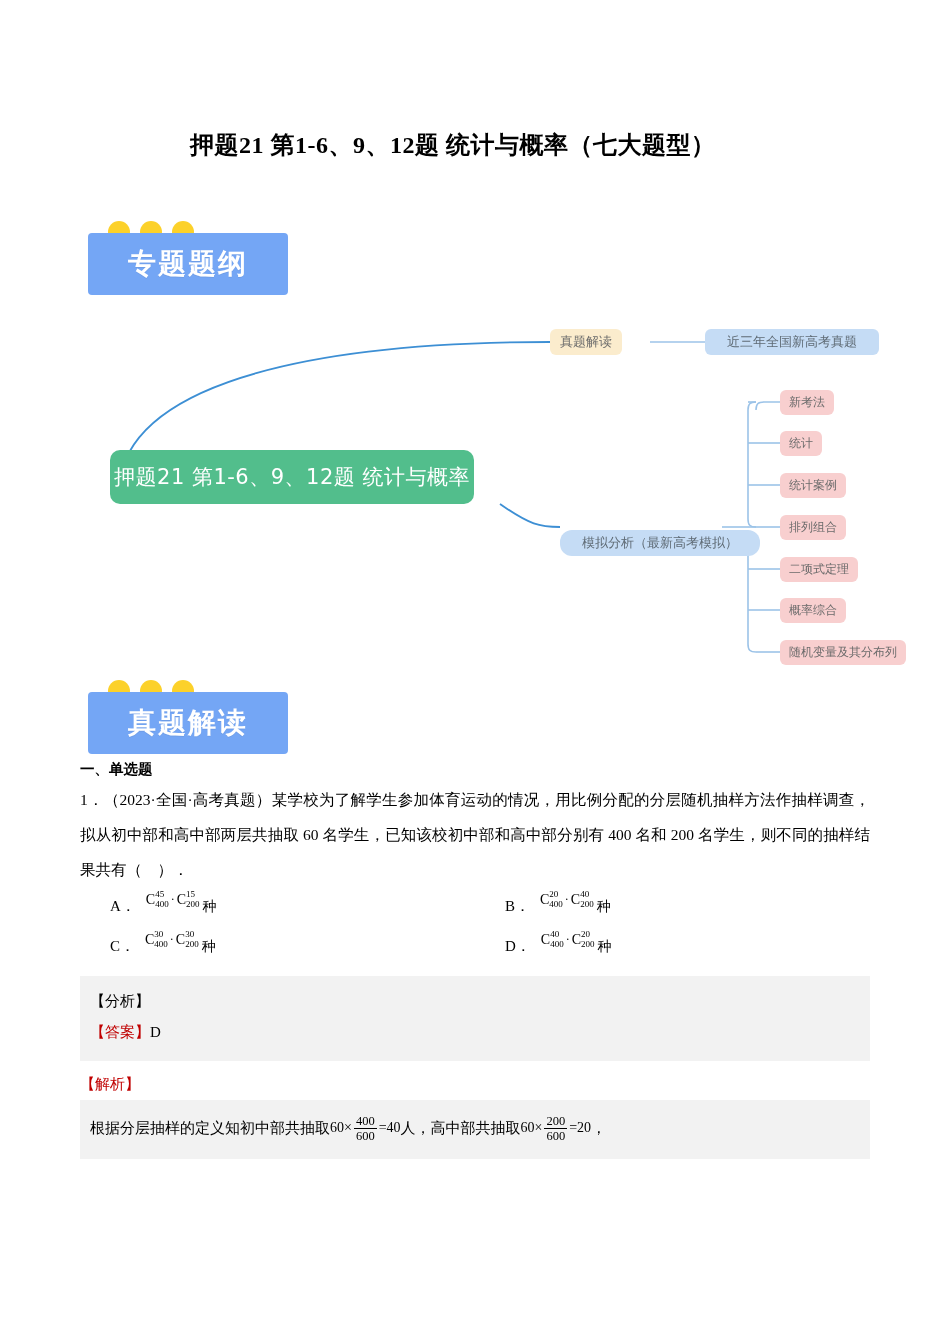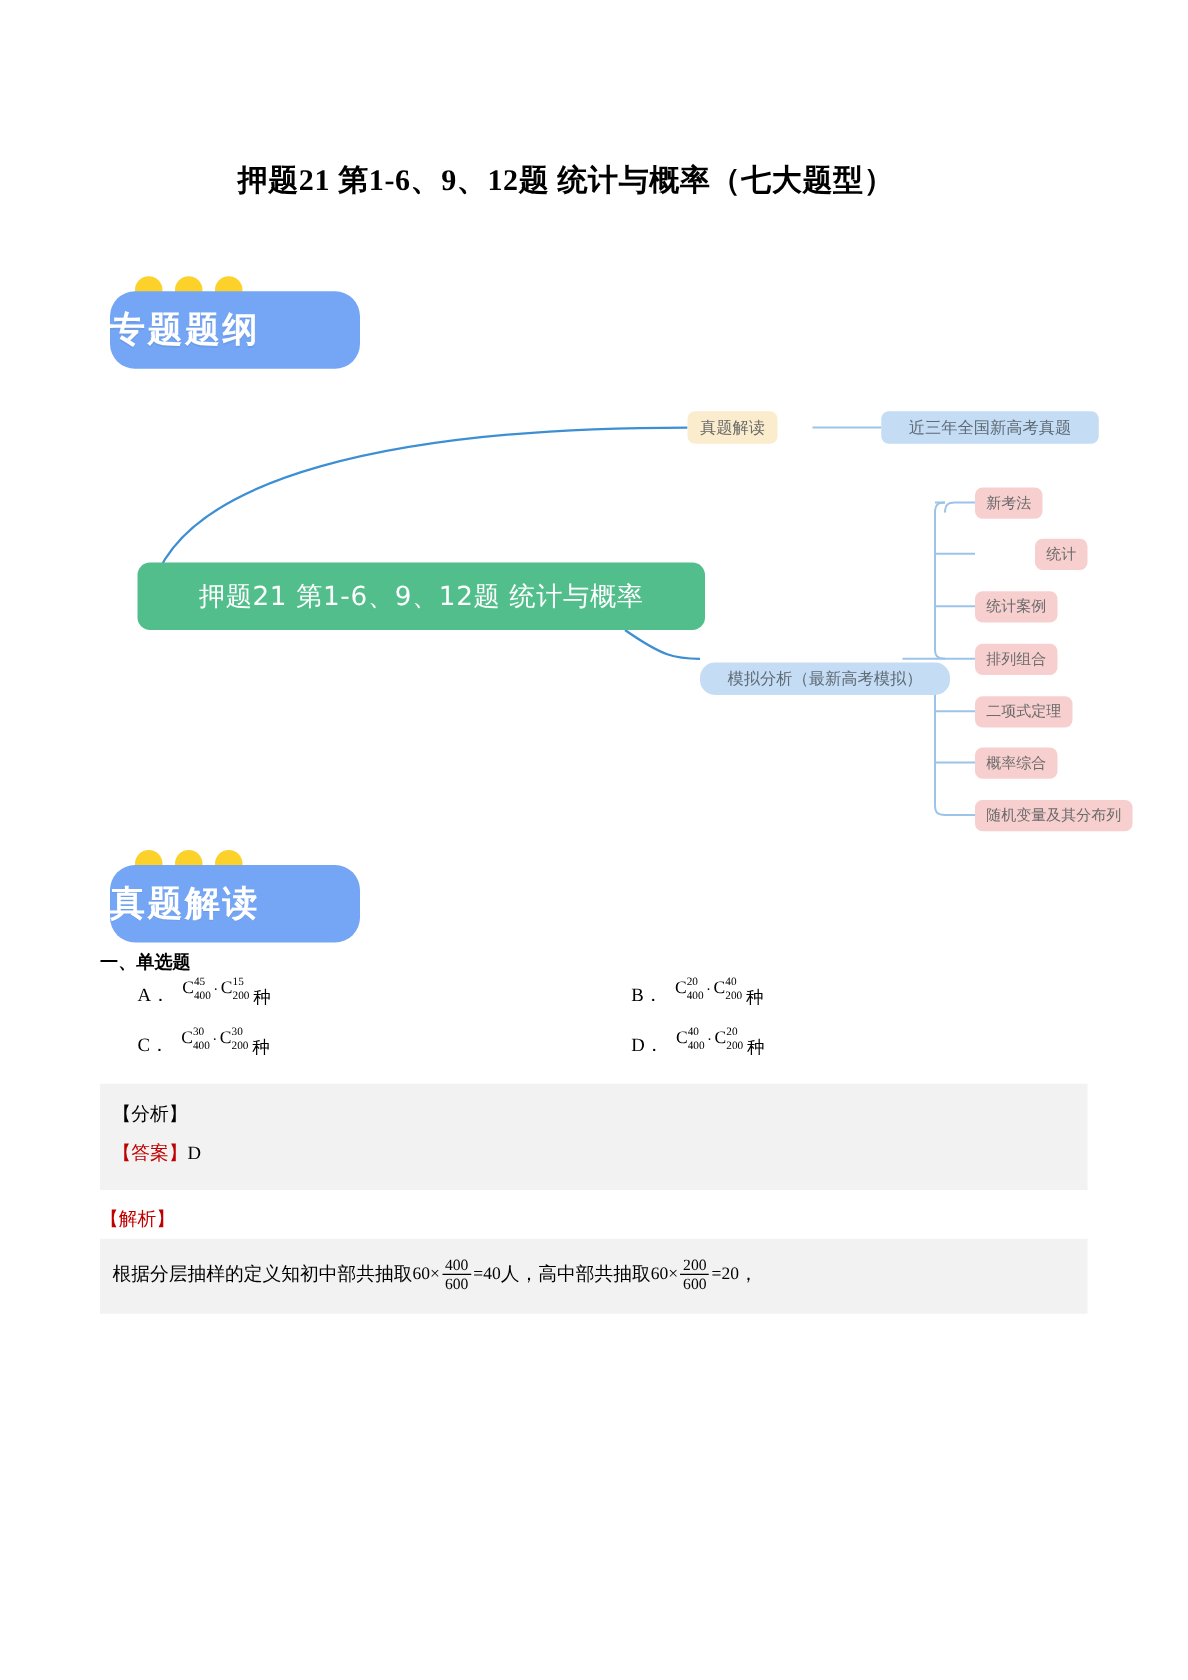--- a/index.html
+++ b/index.html
@@ -56,25 +56,26 @@
     height: 22px;
     border-radius: 50%;
     background: #FCD12A;
   }
   .badge-box {
     position: absolute;
     top: 12px;
     left: 0;
     width: 200px;
     height: 62px;
-    border-radius: 20px;
+    border-radius: 4px;
     background: #74A6F5;
     z-index: 2;
     display: flex;
     align-items: center;
+    justify-content: center;
   }
   .badge-text {
     color: #ffffff;
     font-family: "DejaVu Sans", "Liberation Sans", sans-serif;
     font-weight: bold;
     font-size: 28px;
     letter-spacing: 2px;
     text-shadow: 0 1px 0 rgba(0,0,0,0.06);
   }
 
@@ -96,21 +97,21 @@
     display: flex;
     align-items: center;
     justify-content: center;
     font-family: "DejaVu Sans", "Liberation Sans", sans-serif;
     white-space: nowrap;
     border-radius: 6px;
   }
   .node-root {
     left: 30px;
     top: 130px;
-    width: 454px;
+    width: 364px;
     height: 54px;
     background: #52BE8C;
     color: #ffffff;
     font-size: 21px;
     border-radius: 10px;
     letter-spacing: 0.5px;
   }
   .node-topic {
     background: #FBECCD;
     color: #6b6b6b;
@@ -284,41 +285,42 @@
     </svg>
 
     <div class="node node-root">押题21 第1-6、9、12题 统计与概率</div>
 
     <div class="node node-topic" style="left:470px; top:9px;">真题解读</div>
     <div class="node node-blue" style="left:625px; top:9px;">近三年全国新高考真题</div>
 
     <div class="node node-blue" style="left:480px; top:210px;border-radius:12px;">模拟分析（最新高考模拟）</div>
 
     <div class="node node-pink" style="left:700px; top:70px;">新考法</div>
-    <div class="node node-pink" style="left:700px; top:111px;margin-left:48px;">统计</div>
+    <div class="node node-pink" style="left:700px; top:111px;">统计</div>
     <div class="node node-pink" style="left:700px; top:153px;">统计案例</div>
     <div class="node node-pink" style="left:700px; top:195px;">排列组合</div>
     <div class="node node-pink" style="left:700px; top:237px;">二项式定理</div>
     <div class="node node-pink" style="left:700px; top:278px;">概率综合</div>
     <div class="node node-pink" style="left:700px; top:320px;">随机变量及其分布列</div>
   </div>
 
   <div class="badge-wrap" style="margin-top:0px;">
     <div class="badge-dots">
       <i></i>
       <i></i>
       <i></i>
     </div>
     <div class="badge-box">
       <span class="badge-text">真题解读</span>
     </div>
   </div>
 
   <div style="margin-top:6px;">
     <div class="q-head">一、单选题</div>
+    <p class="q-body"><span>1．</span><span>（2023·全国·高考真题）</span><span>某学校为了解学生参加体育运动的情况，用比例分配的分层随机抽样方法作抽样调查，拟从初中部和高中部两层共抽取 60 名学生，已知该校初中部和高中部分别有 400 名和 200 名学生，则不同的抽样结果共有（　）．</span></p>
 
     <div class="options">
       <div class="opt-row">
         <div class="opt">
           <span class="opt-letter">A．</span>
           <span class="opt-expr">
             <span class="comb">
               <span class="C">C</span>
               <span class="idx">
                 <span class="sup">45</span>

